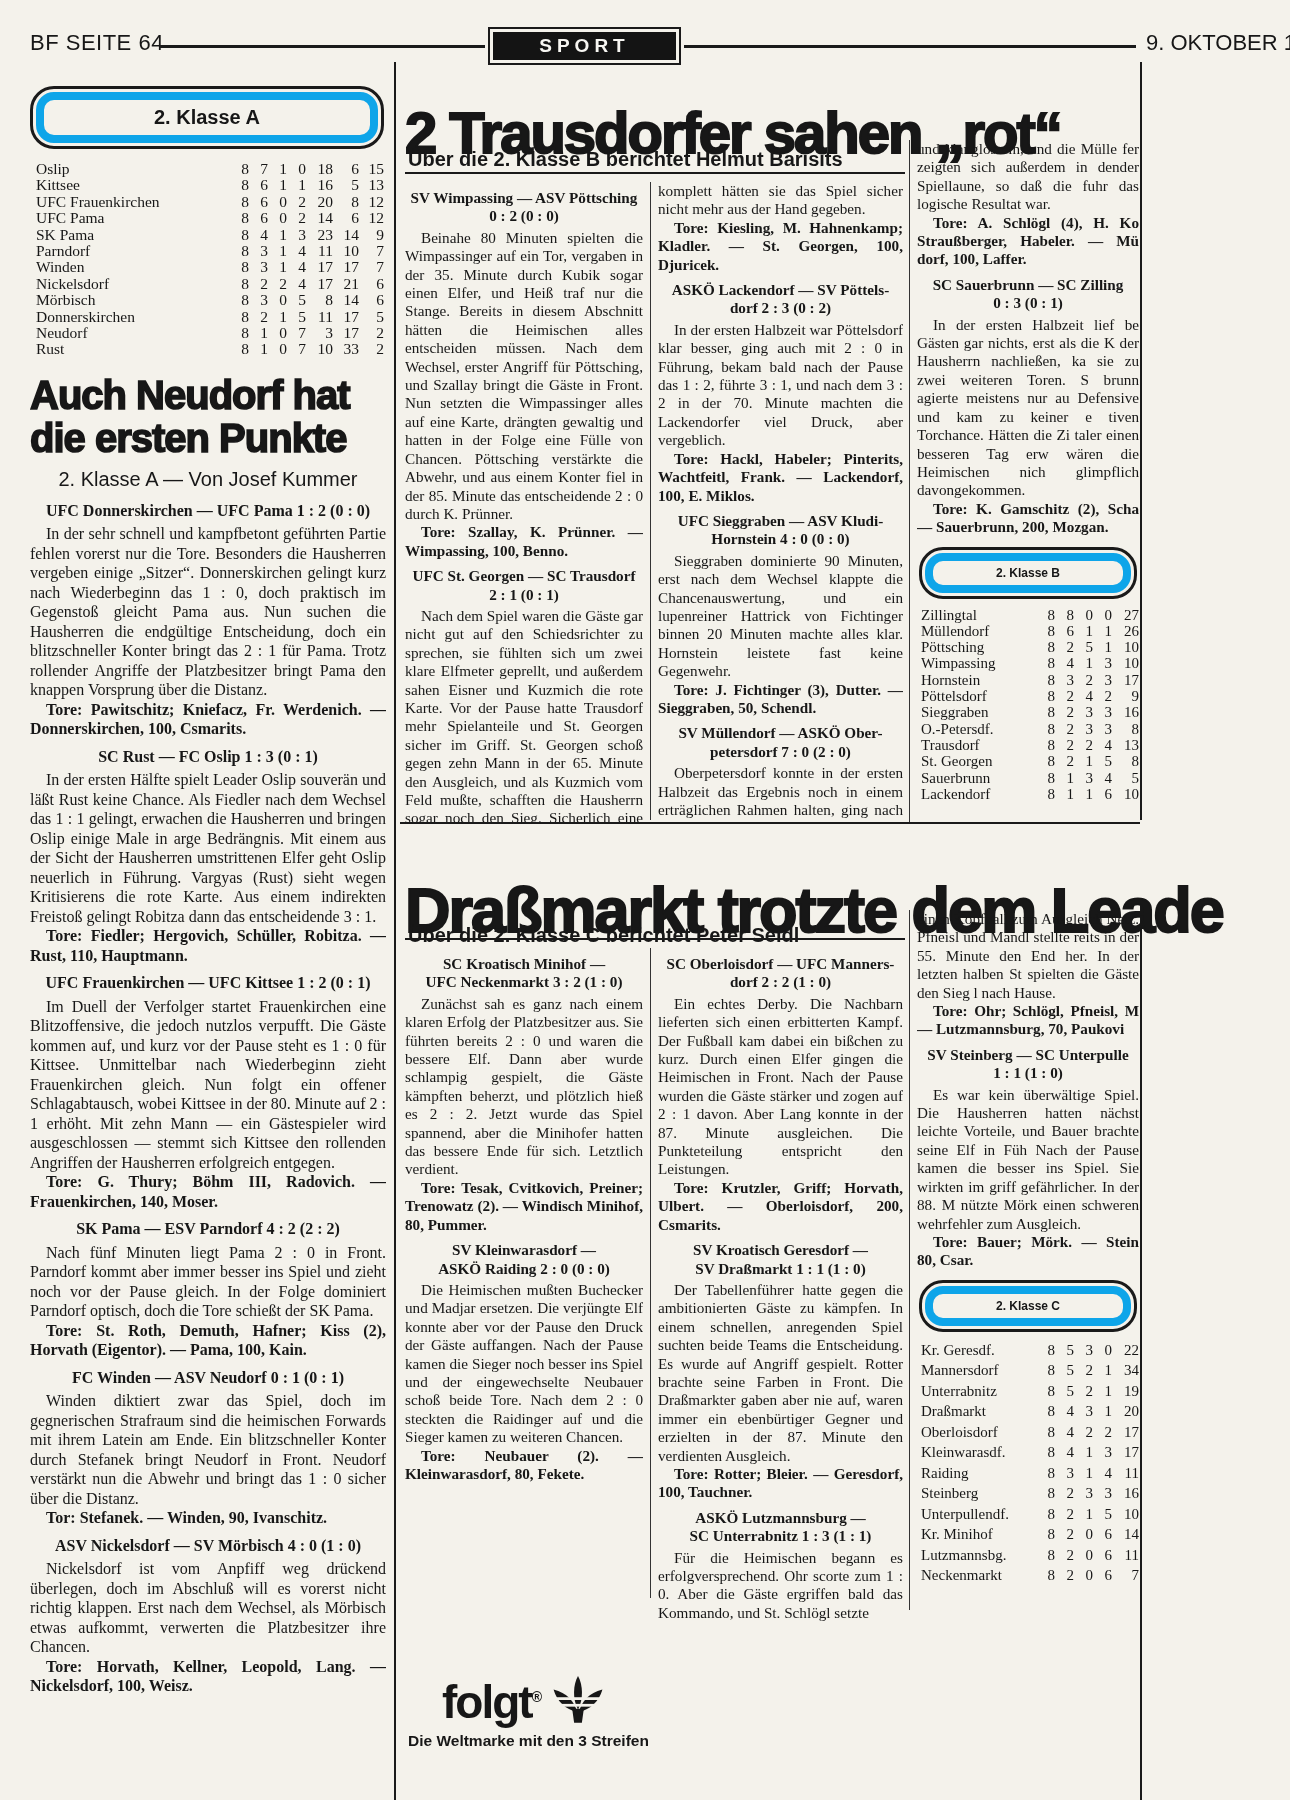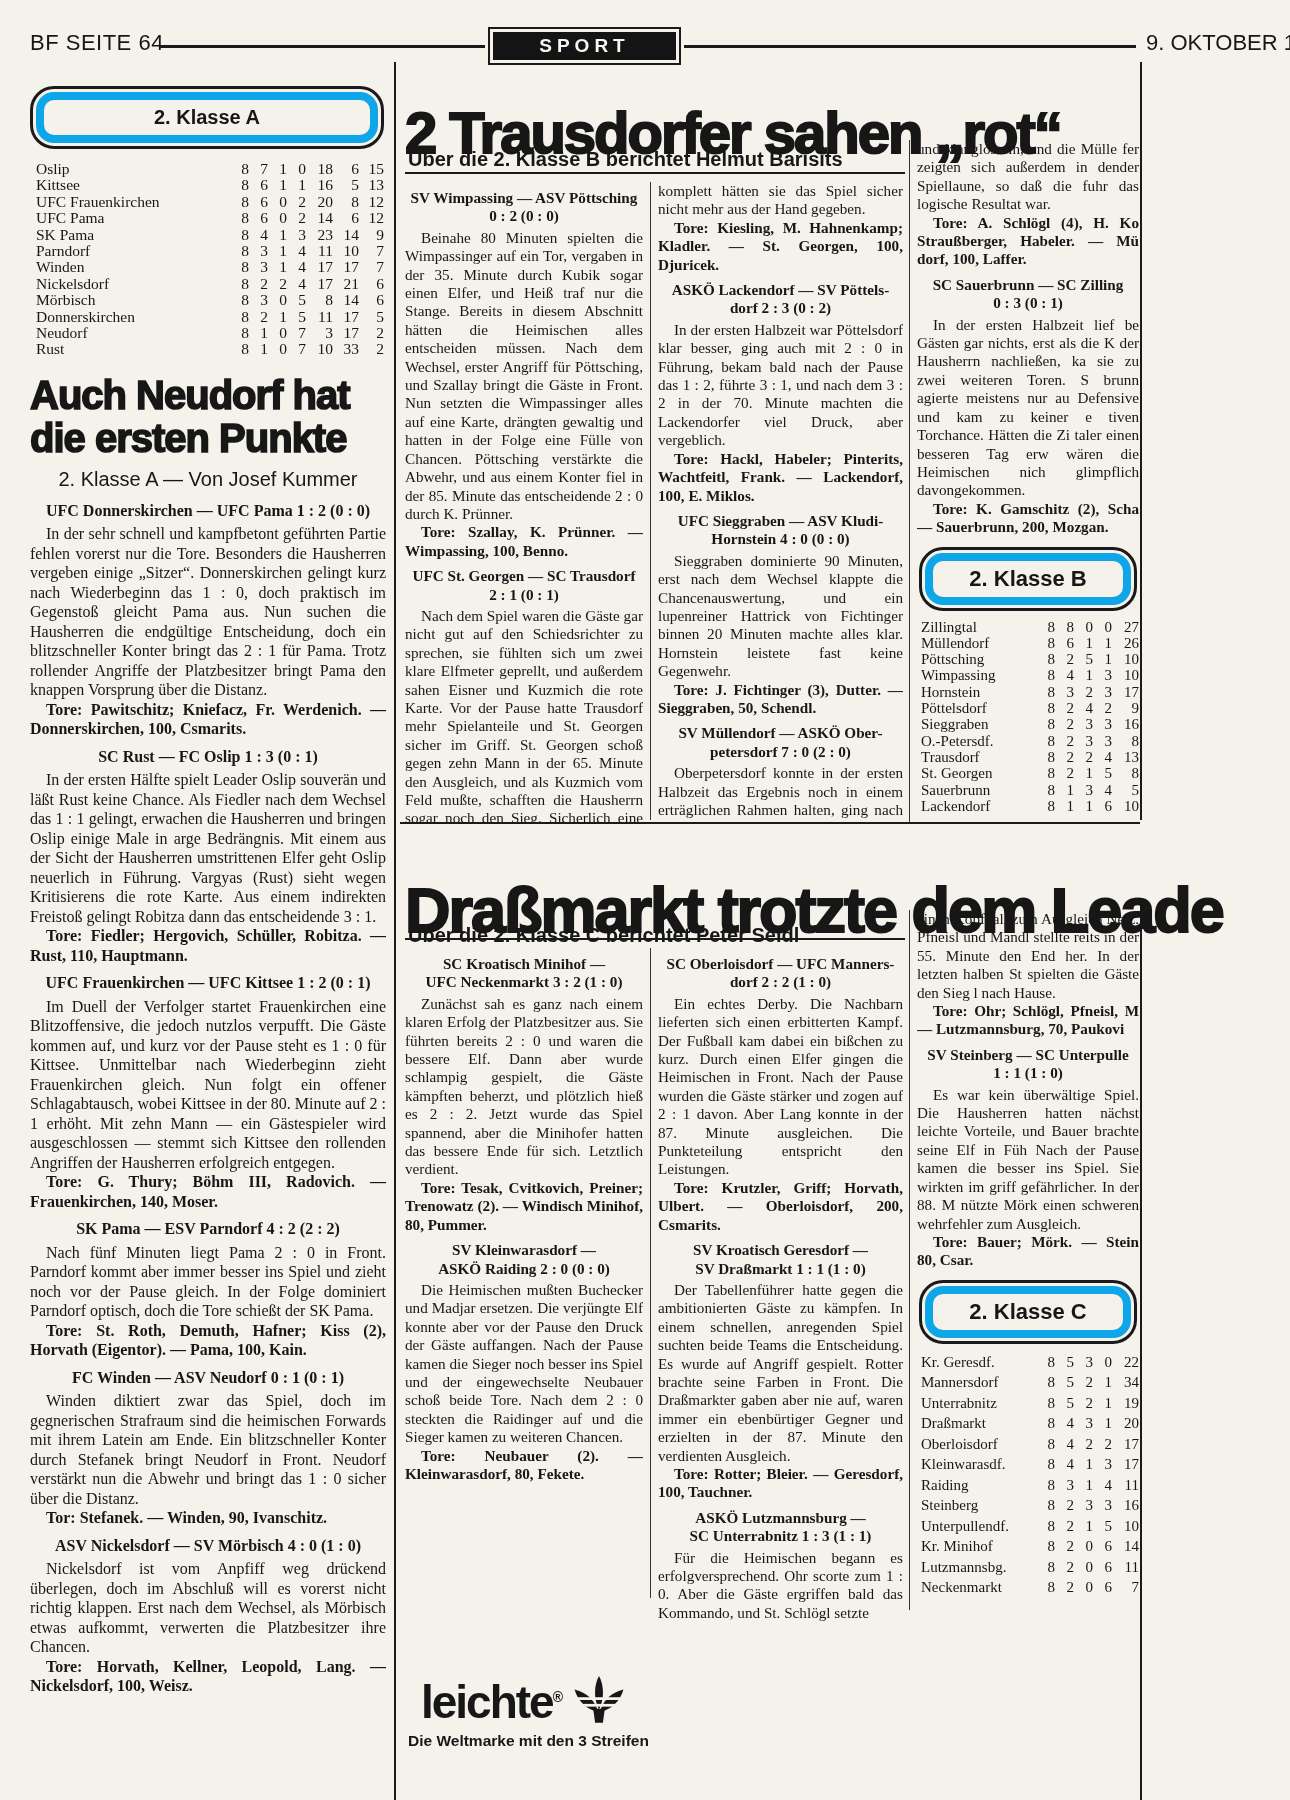--- a/index.html
+++ b/index.html
@@ -11,21 +11,21 @@
   .vline{position:absolute;width:2px;background:#1a1a1a;}
   .vline2{position:absolute;width:1px;background:#333;}
   .mast-left{position:absolute;left:30px;top:30px;font:400 22px "Liberation Sans",sans-serif;letter-spacing:.5px;white-space:nowrap;}
   .mast-right{position:absolute;left:1146px;top:30px;font:400 22px "Liberation Sans",sans-serif;white-space:nowrap;}
   .sportbox{position:absolute;left:488px;top:27px;width:193px;height:38px;border:2px solid #1a1a1a;background:#f4f2eb;padding:3px;box-sizing:border-box;}
   .sportbar{background:#141414;color:#f7f6f2;font:700 19px "Liberation Sans",sans-serif;letter-spacing:5px;text-align:center;height:100%;line-height:27px;}
   .leftcol{position:absolute;left:30px;top:86px;width:356px;height:1714px;overflow:hidden;}
   .pillbox{border:3px solid #1a1a1a;border-radius:24px;padding:3px;}
   .pillinner{border:8px solid #0ea5e9;border-radius:18px;text-align:center;font:700 20px "Liberation Sans",sans-serif;padding:6px 0;}
   .pillbox.small{margin:10px 2px 8px;}
-  .pillinner.small{font-size:22px;padding:5px 14px;}
+  .pillinner.small{font-size:12px;padding:5px 14px;}
   .ltable{margin-top:12px;}
   .t7{font-size:15.5px;line-height:16.4px;padding:0 2px 0 6px;}
   .trow{display:flex;}
   .trow .team{flex:1;white-space:nowrap;overflow:hidden;}
   .trow .num{width:19px;text-align:right;}
   .t7 .trow .num:nth-child(6){width:27px;}
   .t7 .trow .num:nth-child(7){width:26px;}
   .t7 .trow .num:nth-child(8){width:25px;}
   .t5{font-size:15px;padding-left:4px;}
   .rowsB{line-height:16.3px;}
@@ -502,21 +502,21 @@
             <span class="num">2</span>
             <span class="num">0</span>
             <span class="num">6</span>
             <span class="num">7</span>
           </div>
         </div>
     </div>
 
     <div class="adidas">
       <div class="adidas-row">
-        <span class="adidas-word"><span>leichte</span><span class="reg">®</span></span>
+        <span class="adidas-word"><span>folgt</span><span class="reg">®</span></span>
         <svg viewBox="0 0 100 90" width="56" height="50" aria-hidden="true">
           <g fill="#171717">
             <path d="M50 2 C41 18 40 44 50 62 C60 44 59 18 50 2 Z"></path>
             <path d="M6 26 C12 48 28 62 48 66 C44 48 30 32 6 26 Z"></path>
             <path d="M94 26 C88 48 72 62 52 66 C56 48 70 32 94 26 Z"></path>
           </g>
           <rect x="0" y="40" width="100" height="5" fill="#f4f2eb"></rect>
           <rect x="0" y="52" width="100" height="5" fill="#f4f2eb"></rect>
           <path d="M39 57 C44 62 56 62 61 57 L57 86 L43 86 Z" fill="#171717"></path>
         </svg>

